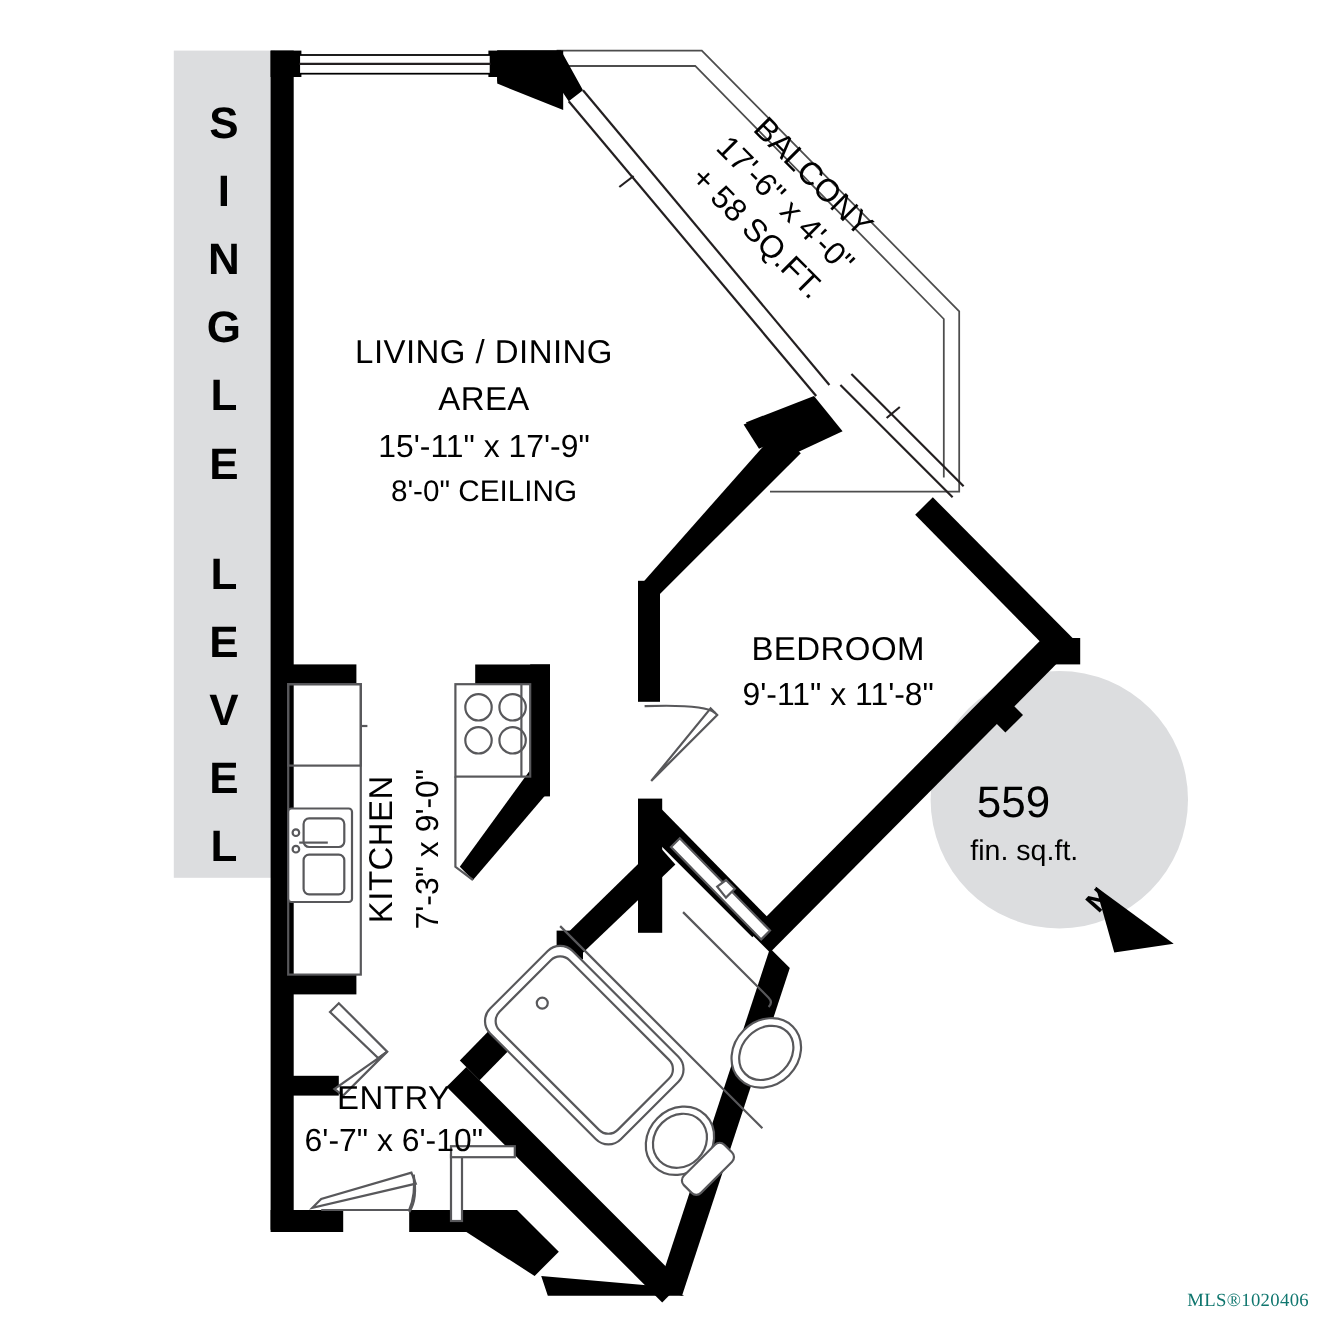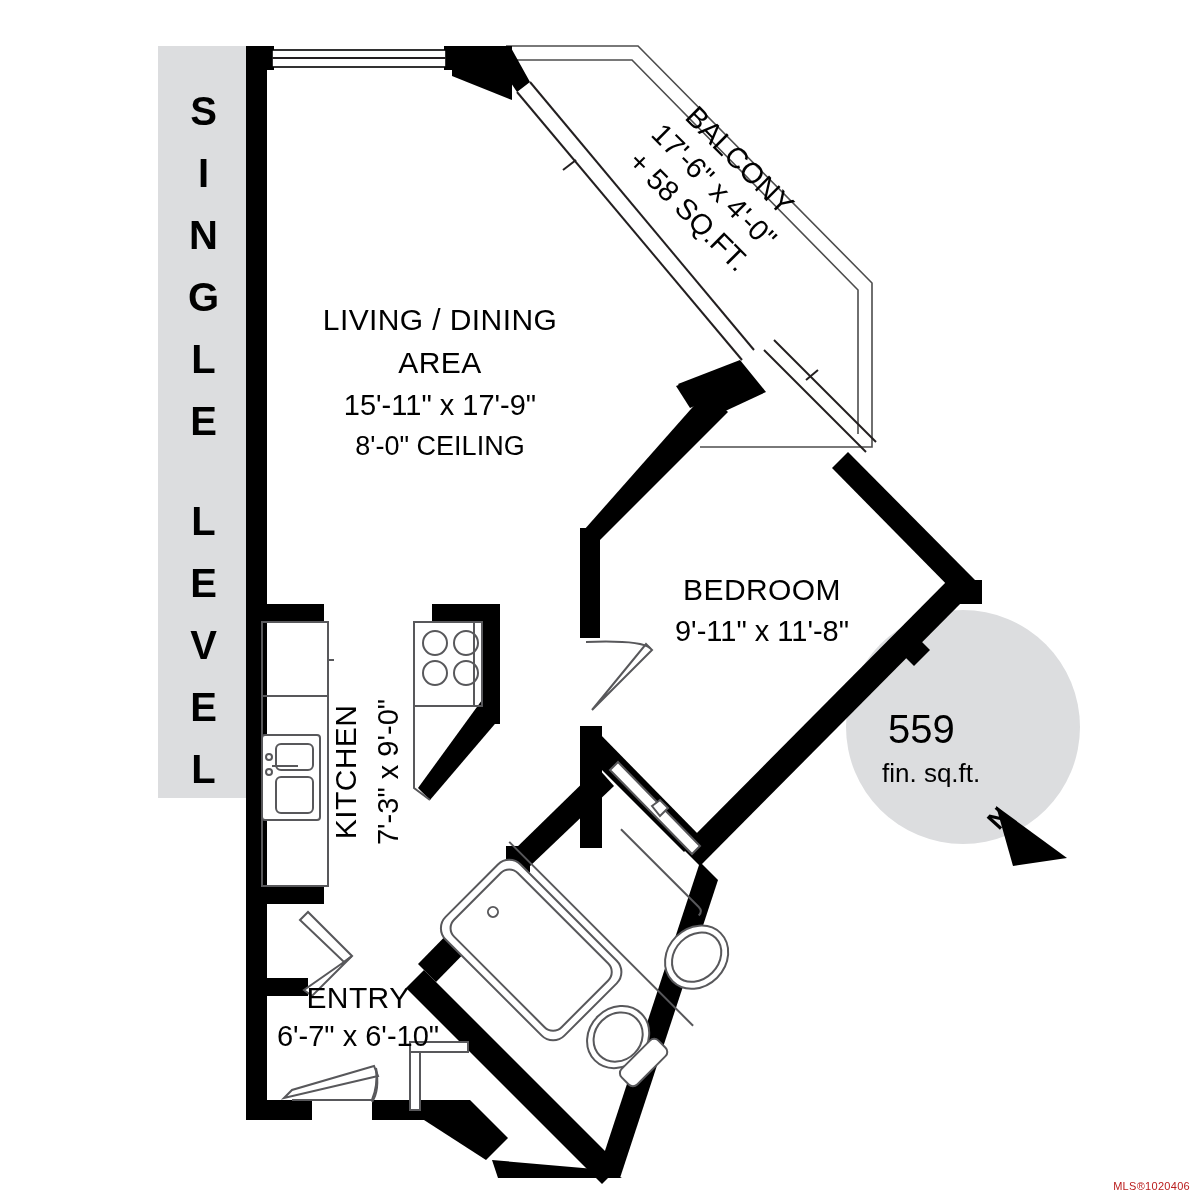--- a/index.html
+++ b/index.html
@@ -40,24 +40,24 @@
   .t-ceil   { font-size: 27px; }
   .t-bal    { font-size: 29px; }
   .t-big    { font-size: 40px; }
   .t-small  { font-size: 26px; }
   .t-side   { font-size: 40px; font-weight: 600; letter-spacing: 1px; }
   .t-n      { font-size: 26px; font-weight: 600; }
   .mls {
     position: absolute;
     right: 10px;
     bottom: 8px;
-    font-size: 11px;
-    color: #b91c1c;
+    font-size: 17px;
+    color: #0f766e;
     letter-spacing: 0.3px;
-    font-family: Liberation Sans, sans-serif;
+    font-family: Liberation Serif, serif;
   }
 </style>
 </head>
 <body>
 
 <div id="plan-root">
 
   <svg id="floorplan" viewBox="0 0 1200 1200">
 
     <g>

